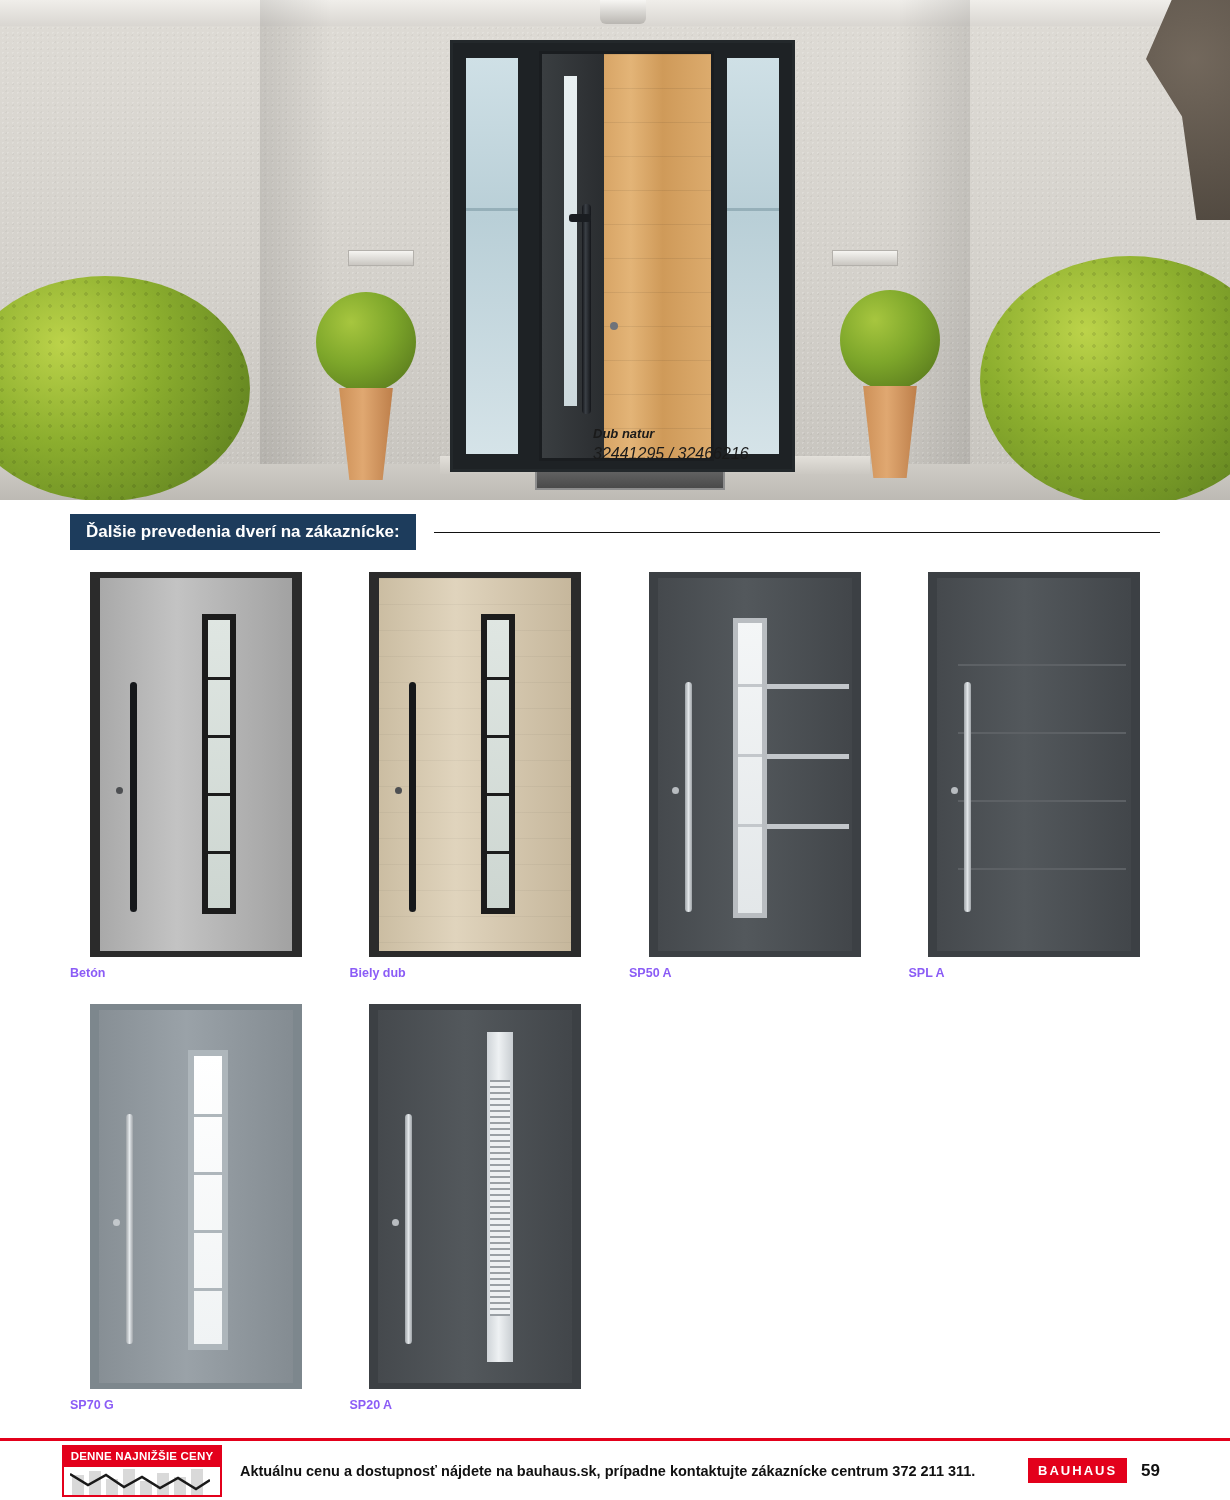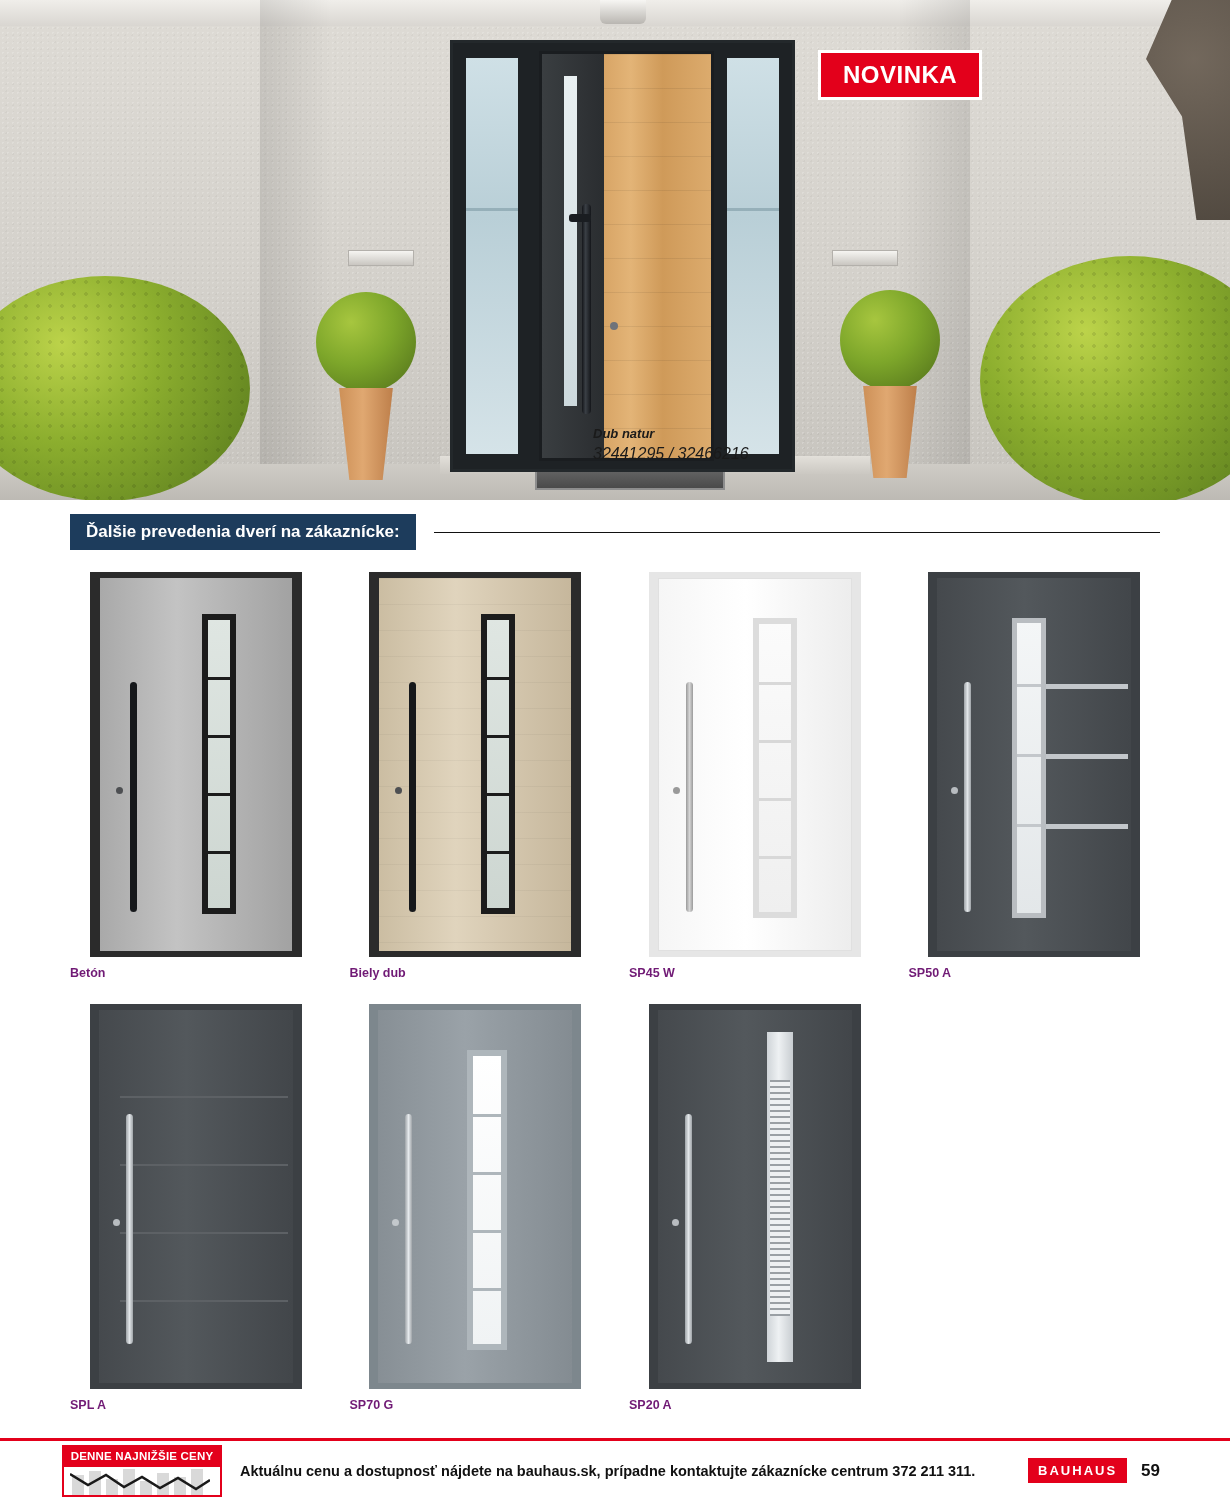--- a/index.html
+++ b/index.html
@@ -202,21 +202,21 @@
   }
   .cell{ }
   .thumb{
     position:relative;
     width:100%;
     height:385px;
     background:#ffffff;
     overflow:hidden;
   }
   .cap{
-    font-size:12.5px; font-weight:bold; color:#701a75;
+    font-size:12.5px; font-weight:bold; color:#8b5cf6;
     margin-top:9px; margin-bottom:14px;
   }
 
   
   .d-frame{
     position:absolute; left:50%; transform:translateX(-50%);
     top:0; width:212px; height:385px;
   }
   .d-outer{ position:absolute; inset:0; }
   .d-leaf{ position:absolute; inset:0; }
@@ -317,21 +317,20 @@
     <div class="topiary t1">
       <div class="ball"></div>
         <div class="pot"></div>
     </div>
     <div class="topiary t2">
       <div class="ball"></div>
         <div class="pot"></div>
     </div>
     <div class="tree-trunk"></div>
 
-    <div class="novinka">NOVINKA</div>
   </div>
 
   <div class="section">
     <div class="sec-head">
       <div class="chip">Ďalšie prevedenia dverí na zákaznícke:</div>
       <div class="rule"></div>
     </div>
 
     <div class="grid">
 
@@ -364,37 +363,20 @@
             <div class="d-bar" style="left:118px;top:163px;width:22px;background:#1c1c1c;"></div>
             <div class="d-bar" style="left:118px;top:221px;width:22px;background:#1c1c1c;"></div>
             <div class="d-bar" style="left:118px;top:279px;width:22px;background:#1c1c1c;"></div>
             <div class="d-handle" style="left:40px;top:110px;height:230px;background:#16181b;"></div>
             <div class="d-knob" style="left:26px;top:215px;background:#4d4f52;"></div>
           </div>
         </div>
         <div class="cap">Biely dub</div>
       </div>
 
-      <div class="cell">
-        <div class="thumb">
-          <div class="d-frame">
-            <div class="d-outer" style="background:#e6e6e6;"></div>
-            <div class="d-leaf" style="left:9px;right:9px;top:6px;bottom:6px;background:linear-gradient(90deg,#f6f6f6,#ffffff 45%,#ededed);border:1px solid #e0e0e0;"></div>
-            <div class="d-glass" style="left:104px;top:46px;width:44px;height:300px;background:#dcdcdc;"></div>
-            <div class="d-glass" style="left:110px;top:52px;width:32px;height:288px;background:linear-gradient(180deg,#fbfbfb,#efefef);"></div>
-            <div class="d-bar" style="left:110px;top:110px;width:32px;background:#d8d8d8;"></div>
-            <div class="d-bar" style="left:110px;top:168px;width:32px;background:#d8d8d8;"></div>
-            <div class="d-bar" style="left:110px;top:226px;width:32px;background:#d8d8d8;"></div>
-            <div class="d-bar" style="left:110px;top:284px;width:32px;background:#d8d8d8;"></div>
-            <div class="d-handle" style="left:37px;top:110px;height:230px;background:linear-gradient(90deg,#9a9a9a,#d6d6d6,#9a9a9a);"></div>
-            <div class="d-knob" style="left:24px;top:215px;background:#9a9a9a;"></div>
-          </div>
-        </div>
-        <div class="cap">SP45 W</div>
-      </div>
 
       <div class="cell">
         <div class="thumb">
           <div class="d-frame">
             <div class="d-outer" style="background:#3c4044;"></div>
             <div class="d-leaf" style="left:9px;right:9px;top:6px;bottom:6px;background:linear-gradient(90deg,#45494d,#53585c 45%,#42464a);"></div>
             <div class="d-bar" style="left:110px;right:12px;top:112px;height:5px;background:#c3c7cb;"></div>
             <div class="d-bar" style="left:110px;right:12px;top:182px;height:5px;background:#c3c7cb;"></div>
             <div class="d-bar" style="left:110px;right:12px;top:252px;height:5px;background:#c3c7cb;"></div>
             <div class="d-glass" style="left:84px;top:46px;width:34px;height:300px;background:#b9bdc1;"></div>

